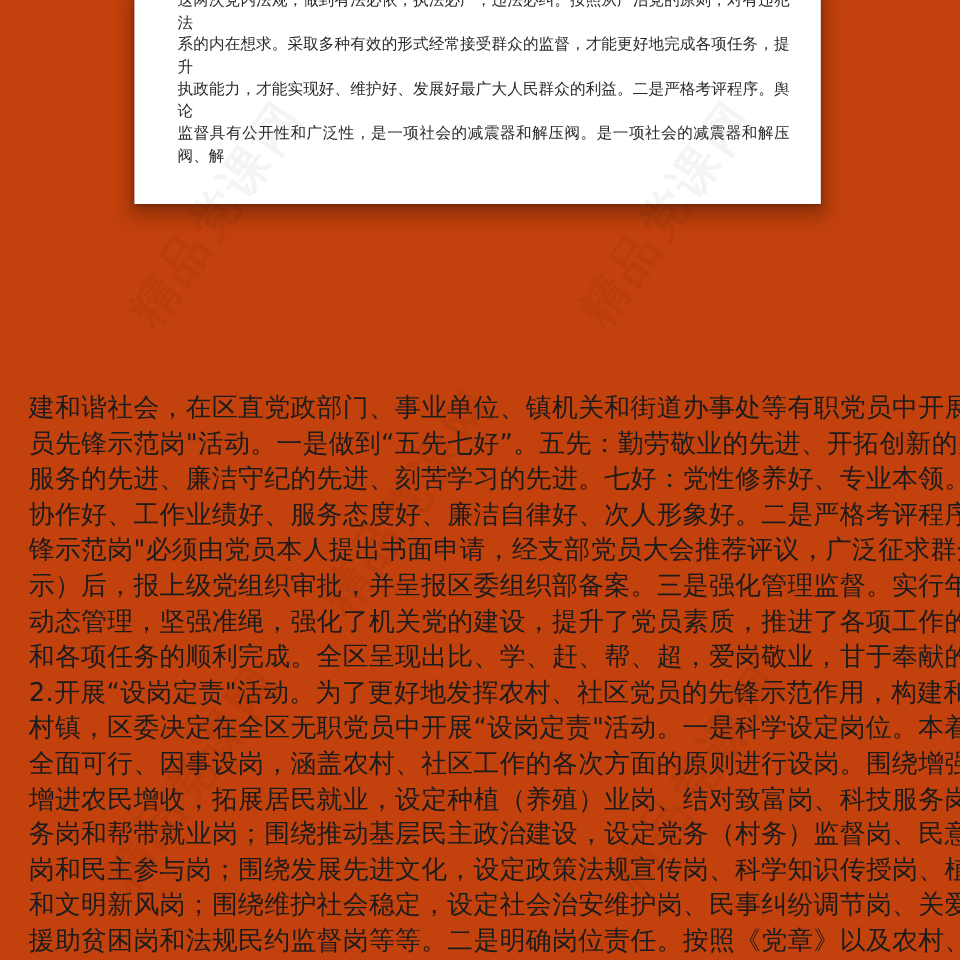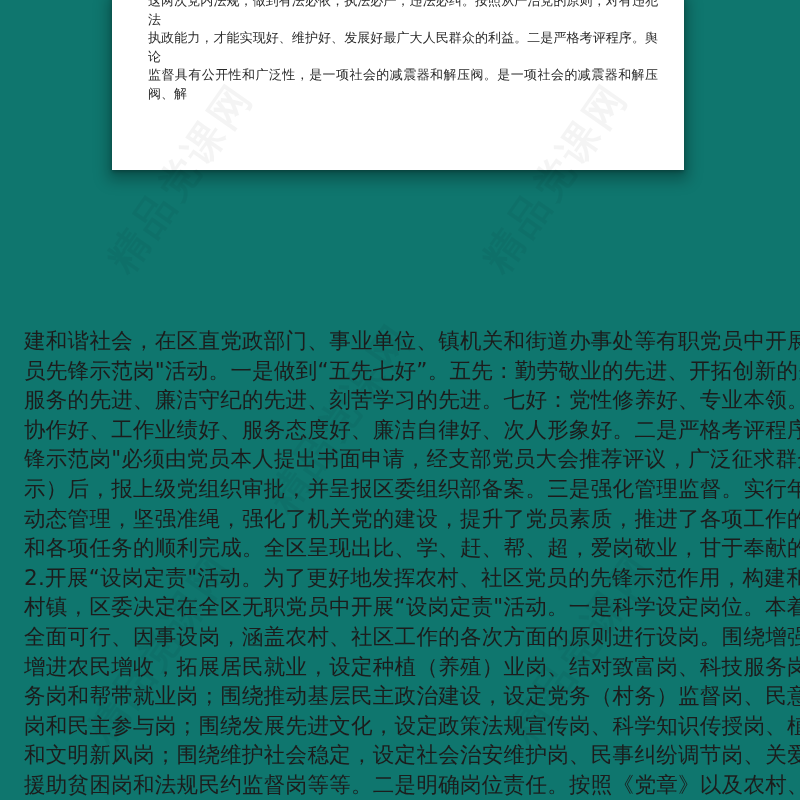--- a/index.html
+++ b/index.html
@@ -9,21 +9,21 @@
       height: 800px;
       overflow: hidden;
       background: #ffffff;
       font-family: "DejaVu Sans", "Liberation Sans", sans-serif;
     }
     .page {
       position: relative;
       width: 800px;
       height: 800px;
       overflow: hidden;
-      background: #0f766e;
+      background: #c2410c;
     }
     .preview-card {
       position: absolute;
       left: 112px;
       top: -6px;
       width: 572px;
       height: 176px;
       background: #ffffff;
       box-shadow: 0 6px 14px 4px rgba(0,0,0,0.28), 0 2px 4px rgba(0,0,0,0.25);
       overflow: hidden;
@@ -70,20 +70,21 @@
     }
   </style>
 </head>
 <body>
 
 <div class="page">
 
   <div class="preview-card">
     <div class="preview-text">
       <p>这两次党内法规，做到有法必依，执法必严，违法必纠。按照从严治党的原则，对有违犯法</p>
+      <p>系的内在想求。采取多种有效的形式经常接受群众的监督，才能更好地完成各项任务，提升</p>
       <p>执政能力，才能实现好、维护好、发展好最广大人民群众的利益。二是严格考评程序。舆论</p>
       <p>监督具有公开性和广泛性，是一项社会的减震器和解压阀。是一项社会的减震器和解压阀、解</p>
 
     </div>
   </div>
 
   <div class="watermark" style="left:70px; top:150px;">精品党课网</div>
   <div class="watermark" style="left:445px; top:150px;">精品党课网</div>
   <div class="watermark" style="left:230px; top:390px;">精品党课网</div>
   <div class="watermark" style="left:50px; top:620px;">精品党课网</div>

